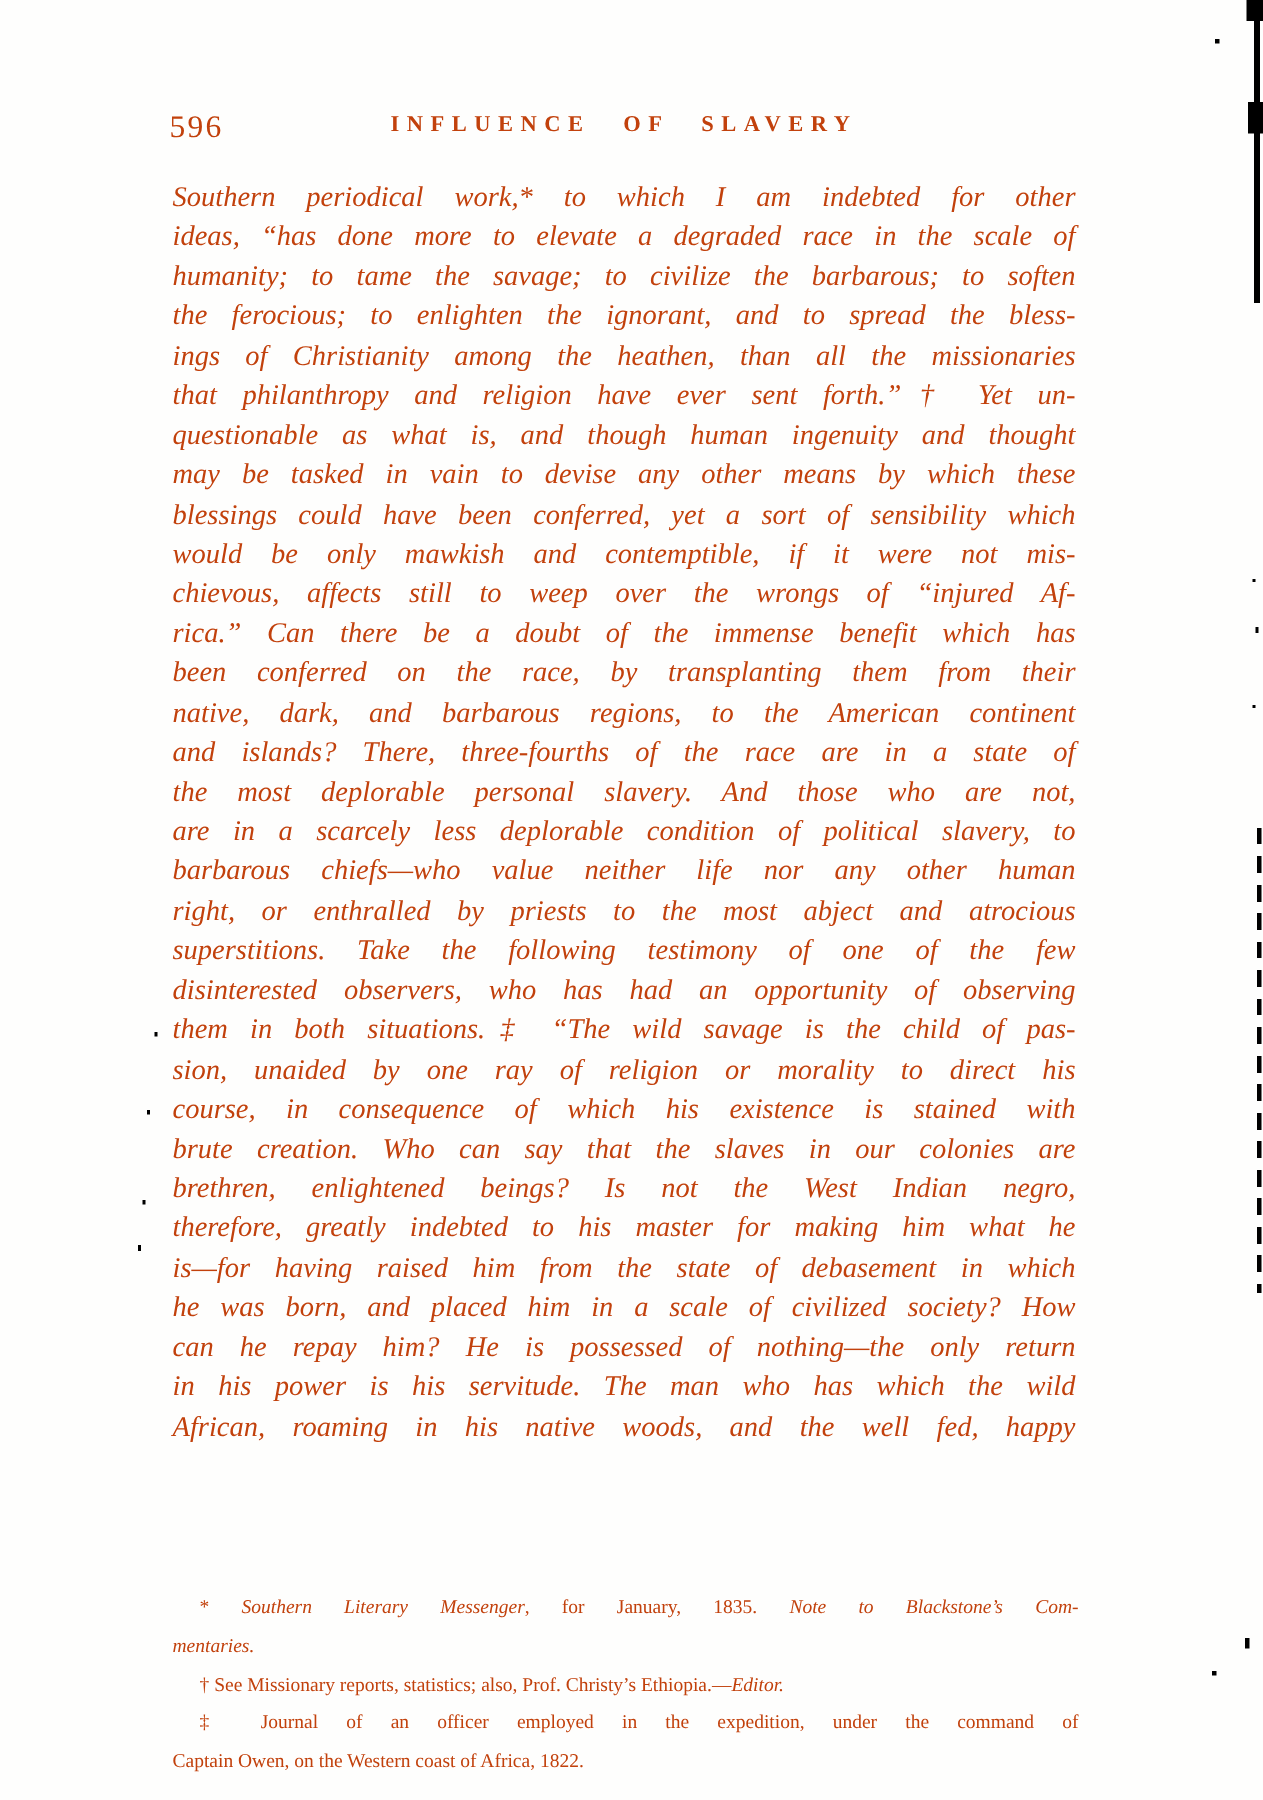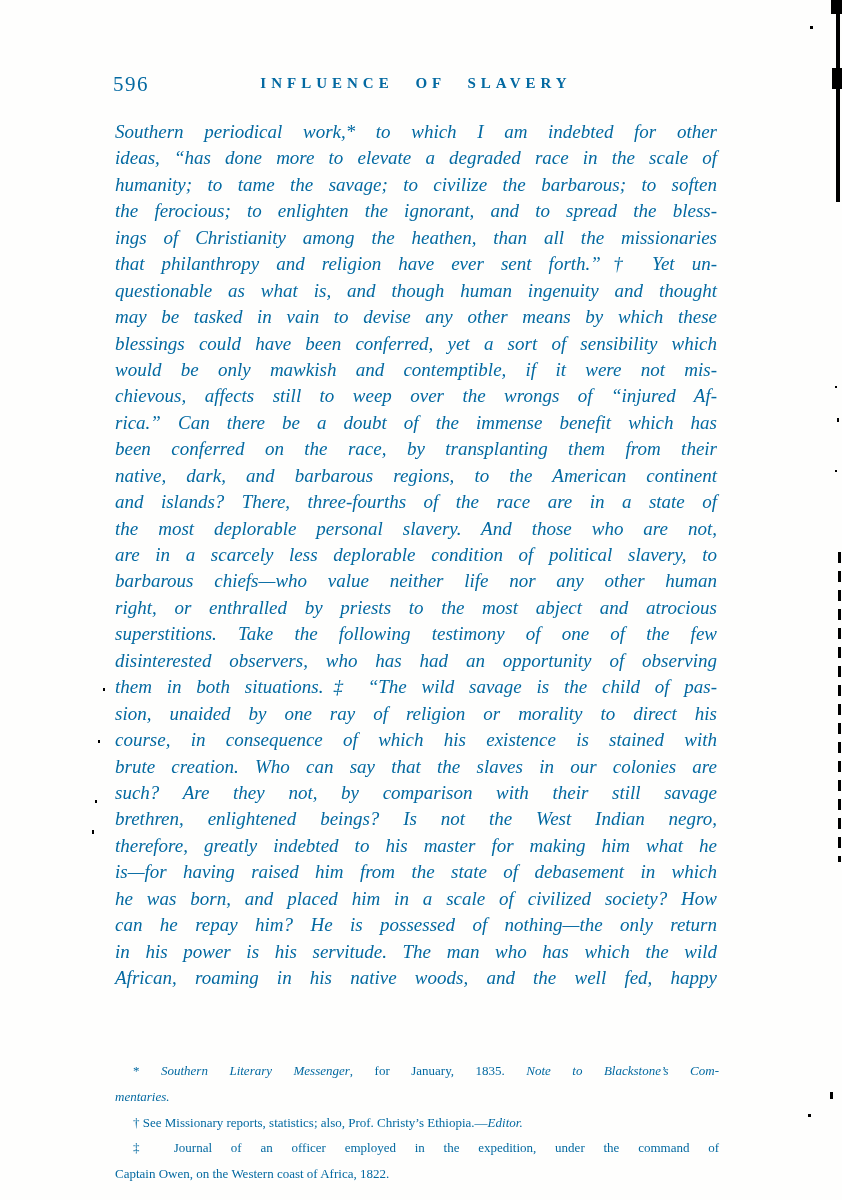--- a/index.html
+++ b/index.html
@@ -1,18 +1,18 @@
 <!DOCTYPE html>
 <html><head>
 <meta charset="utf-8">
 <style>
   html,body { margin:0; padding:0; background:#ffffff; }
   .page {
     position:relative; width:842px; height:1200px; background:#fefefdf; background:#fefefd;
-    font-family:"Liberation Serif","DejaVu Serif",serif; color:#0369a1; overflow:hidden;
+    font-family:"Liberation Serif","DejaVu Serif",serif; color:#c2410c; overflow:hidden;
   }
   .running-head { position:absolute; top:70px; left:115px; width:602px; height:30px; }
   .page-number { position:absolute; left:-2px; top:2px; font-size:21px; letter-spacing:1.5px; }
   .running-title {
     text-align:center; font-size:15px; font-weight:bold;
     letter-spacing:5px; word-spacing:13px; padding-top:5px;
   }
   .body-text { position:absolute; left:115px; top:119px; width:602px; font-size:19px; line-height:26.45px; }
   .bline { text-align:justify; text-align-last:justify; height:26.45px;font-style:italic; }
   .footnotes { position:absolute; left:115px; top:1058px; width:604px; font-size:13px; line-height:25.8px; }
@@ -55,21 +55,20 @@
       <div class="bline">the most deplorable personal slavery.  And those who are not,</div>
       <div class="bline">are in a scarcely less deplorable condition of political slavery, to</div>
       <div class="bline">barbarous chiefs—who value neither life nor any other human</div>
       <div class="bline">right, or enthralled by priests to the most abject and atrocious</div>
       <div class="bline">superstitions.  Take the following testimony of one of the few</div>
       <div class="bline">disinterested observers, who has had an opportunity of observing</div>
       <div class="bline">them in both situations.‡  “The wild savage is the child of pas-</div>
       <div class="bline">sion, unaided by one ray of religion or morality to direct his</div>
       <div class="bline">course, in consequence of which his existence is stained with</div>
       <div class="bline">brute creation.  Who can say that the slaves in our colonies are</div>
-      <div class="bline">such?  Are they not, by comparison with their still savage</div>
       <div class="bline">brethren, enlightened beings?  Is not the West Indian negro,</div>
       <div class="bline">therefore, greatly indebted to his master for making him what he</div>
       <div class="bline">is—for having raised him from the state of debasement in which</div>
       <div class="bline">he was born, and placed him in a scale of civilized society?  How</div>
       <div class="bline">can he repay him?  He is possessed of nothing—the only return</div>
       <div class="bline">in his power is his servitude.  The man who has which the wild</div>
       <div class="bline">African, roaming in his native woods, and the well fed, happy</div>
     </div>
 
   <div class="footnotes">

